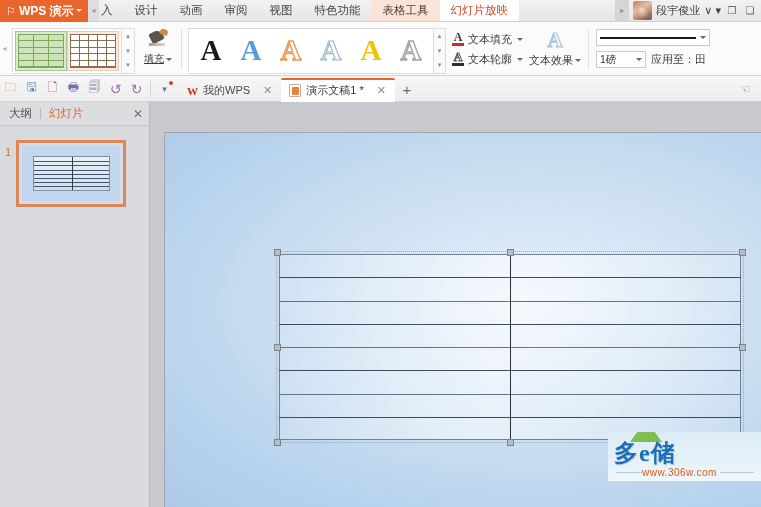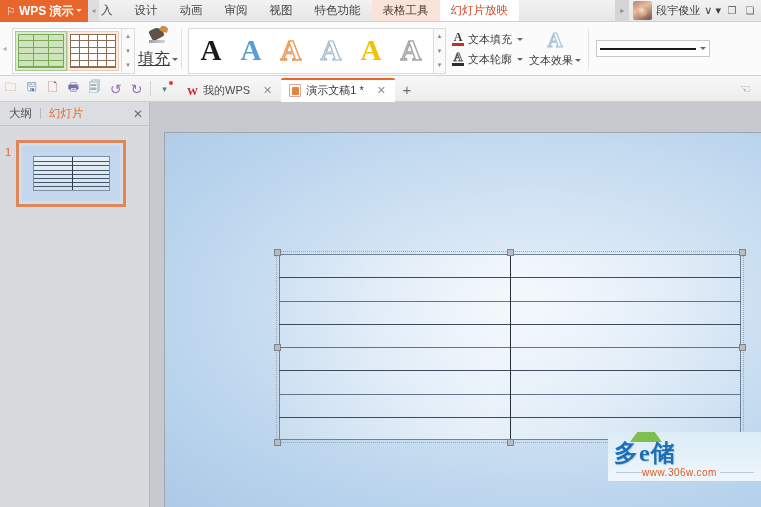--- a/index.html
+++ b/index.html
@@ -100,21 +100,21 @@
   }
   .tsnav b {
     width:12px; height:14.6px; display:flex; align-items:center;
     justify-content:center; font-size:7px; color:#8a8a8a; font-weight:normal;
   }
 
   .bigbtn {
     display:flex; flex-direction:column; align-items:center; justify-content:center;
     width:40px; height:50px; gap:2px;
   }
-  .bigbtn .lbl { font-size:16px; color:#3c3c3c; white-space:nowrap;text-decoration:underline; }
+  .bigbtn .lbl { font-size:10px; color:#3c3c3c; white-space:nowrap;text-decoration:underline; }
   .caret-d { display:inline-block; width:0; height:0; margin-left:2px;
     border-left:3px solid transparent; border-right:3px solid transparent;
     border-top:3px solid #666; vertical-align:middle; }
 
   .bucket { width:24px; height:22px; position:relative; }
   .bucket .b1 {
     position:absolute; left:4px; top:3px; width:13px; height:11px;
     background:#5c5349; transform:rotate(-28deg);
     border-radius:2px 7px 2px 2px;
   }
@@ -428,20 +428,27 @@
       <span class="fxA">A</span>
       <span class="txtlbl"><span>文本效果</span><i class="caret-d"></i></span>
     </div>
 
     <div class="rsep"></div>
 
     <div class="linecol">
       <div class="lineSel">
         <span class="rule"></span>
         <i class="caret-d cd"></i>
+      </div>
+      <div class="row2">
+        <div class="ptSel">
+          <span>1磅</span>
+          <i class="caret-d cd"></i>
+        </div>
+        <span class="applylbl"><span>应用至：</span><span>田</span></span>
       </div>
     </div>
   </div>
 
   <div class="qabar">
     <span class="qa" style="color:#e0933c">🗀</span>
     <span class="qa" style="color:#5a7fa8">🖫</span>
     <span class="qa" style="color:#b0504a">🗋</span>
     <span class="qa" style="color:#7b6ea8">🖶</span>
     <span class="qa" style="color:#5d7a96">🗐</span>

